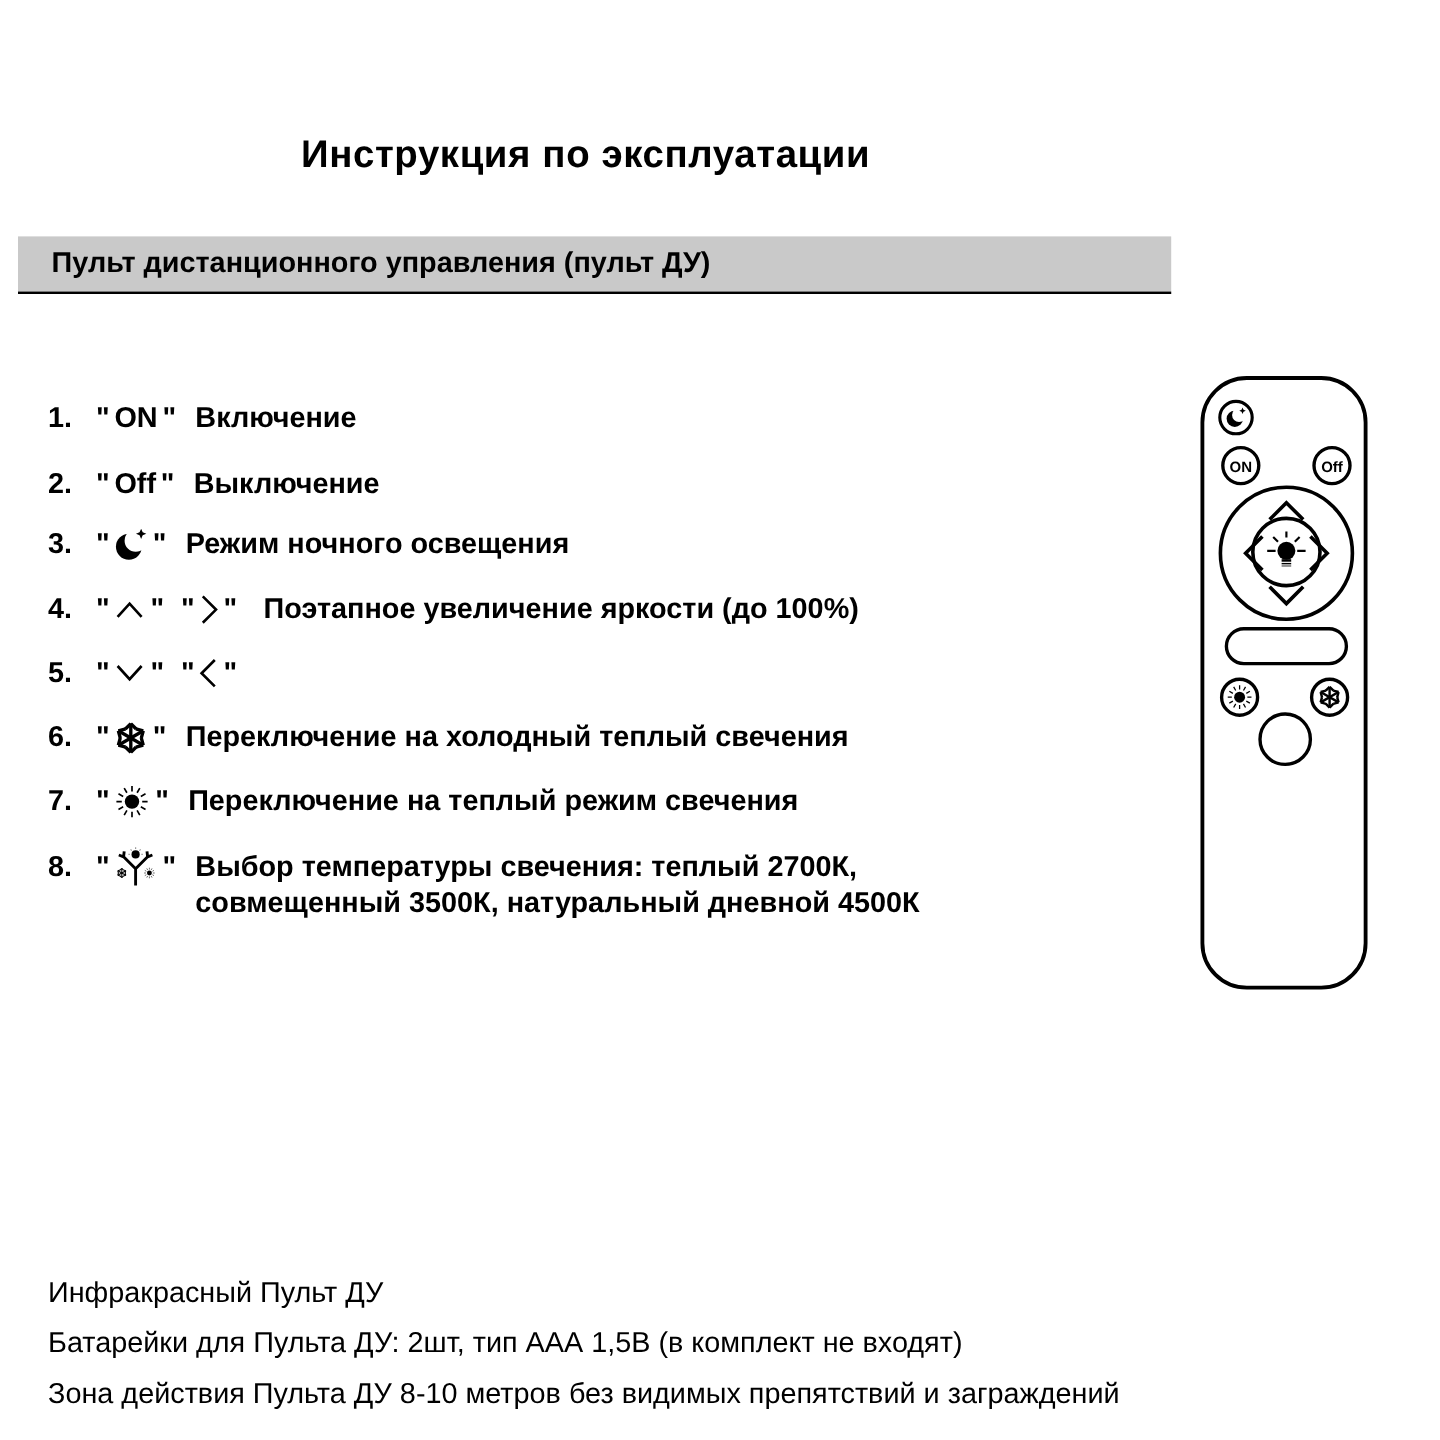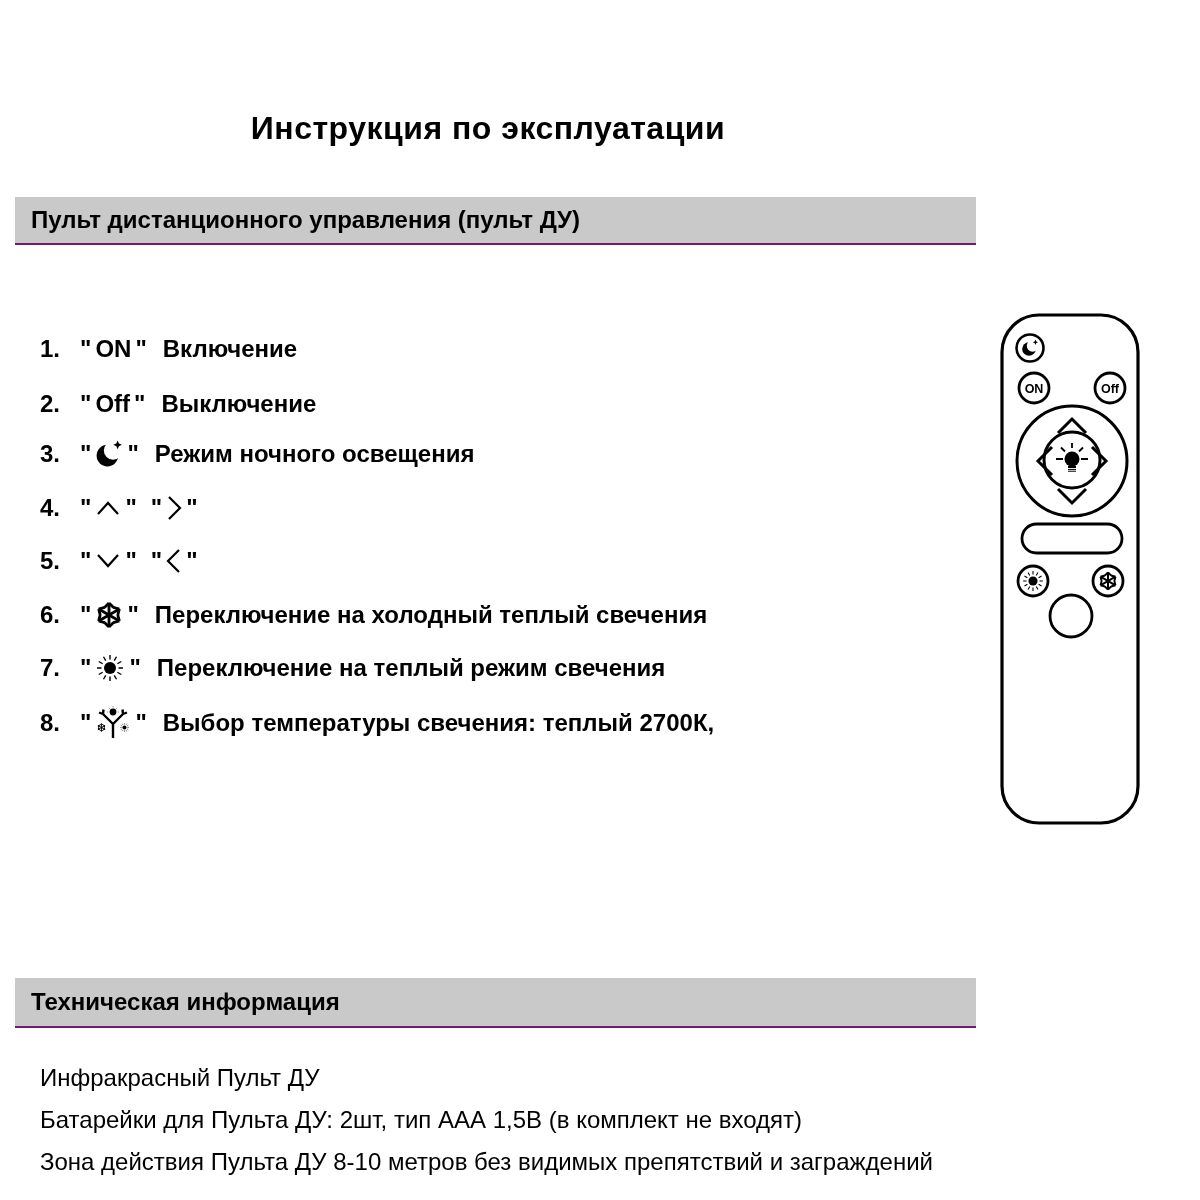--- a/index.html
+++ b/index.html
@@ -7,22 +7,22 @@
     width:1200px;height:1200px;background:#ffffff;color:#000;
     font-family:"Liberation Sans",sans-serif;position:relative;overflow:hidden;
   }
   .page{position:absolute;inset:0;width:976px;height:1200px;margin-top:40px;}
   .title{
     position:absolute;top:70px;left:0;width:100%;text-align:center;
     font-size:32px;font-weight:bold;letter-spacing:0.5px;
   }
   .secbar{
     position:absolute;left:15px;right:0;height:48px;background:#c9c9c9;
-    display:flex;align-items:center;padding-left:16px;box-sizing:border-box;
-    font-size:24px;font-weight:bold;border-bottom:2px solid #701a75;
+    display:flex;align-items:center;padding-left:28px;box-sizing:border-box;
+    font-size:24px;font-weight:bold;border-bottom:2px solid #000000;
   }
   #bar-remote{top:157px;}
   #bar-tech{top:938px;height:50px;}
   .row{
     position:absolute;left:40px;display:flex;align-items:center;
     font-size:24px;font-weight:bold;white-space:nowrap;line-height:30px;
   }
   .num{width:36px;flex:0 0 auto;}
   .q{padding:0 4px;}
   .gap{width:6px;}
@@ -118,20 +118,21 @@
     <svg class="icon" width="26" height="16" viewBox="0 0 26 16">
       <polyline points="3,14 13,3 23,14" fill="none" stroke="#000" stroke-width="2.2"></polyline>
       </svg>
     <span class="q">"</span>
     <span class="gap"></span>
     <span class="q">"</span>
     <svg class="icon" width="16" height="28" viewBox="0 0 16 28">
       <polyline points="3,3 14,14 3,25" fill="none" stroke="#000" stroke-width="2.2"></polyline>
       </svg>
     <span class="q">"</span>
+    <span class="desc desc-wide">Поэтапное увеличение яркости (до 100%)</span>
   </div>
 
   <div class="row" style="top:506px">
     <span class="num">5.</span>
     <span class="q">"</span>
     <svg class="icon" width="26" height="16" viewBox="0 0 26 16">
       <polyline points="3,2 13,13 23,2" fill="none" stroke="#000" stroke-width="2.2"></polyline>
       </svg>
     <span class="q">"</span>
     <span class="gap"></span>
@@ -164,20 +165,21 @@
 
   <div class="row row8" style="top:666px">
     <span class="num">8.</span>
     <span class="q">"</span>
     <svg class="icon" width="36" height="36" viewBox="-18 -18 36 36" style="margin-top:-1px">
         <use href="#ctemp"></use>
       </svg>
     <span class="q">"</span>
     <span class="desc-block">
       <span style="display:block">Выбор температуры свечения: теплый 2700К,</span>
+      <span style="display:block">совмещенный 3500К, натуральный дневной 4500К</span>
     </span>
   </div>
 
   <div class="remote-wrap">
     <svg width="140" height="514" viewBox="0 0 140 514">
       <rect x="2" y="2" width="136" height="508" rx="37" fill="#fff" stroke="#000" stroke-width="3.2"></rect>
       <g>
         <circle cx="30" cy="35" r="13.5" fill="none" stroke="#000" stroke-width="2.6"></circle>
         <use href="#moong" transform="translate(30,35) scale(0.68)"></use>
       </g>
@@ -210,21 +212,18 @@
         <use href="#sunw" transform="translate(33,268) scale(0.76)"></use>
       </g>
       <g>
         <circle cx="108" cy="268" r="15" fill="none" stroke="#000" stroke-width="2.8"></circle>
         <use href="#sf" transform="translate(108,268) scale(0.72)"></use>
       </g>
       <circle cx="71" cy="303" r="21" fill="none" stroke="#000" stroke-width="2.8"></circle>
     </svg>
   </div>
 
-  <div class="secbar" id="bar-tech">
-    <span>Техническая информация</span>
-  </div>
 
   <div class="techline" id="tech1">Инфракрасный Пульт ДУ</div>
   <div class="techline" id="tech2">Батарейки для Пульта ДУ: 2шт, тип ААА 1,5В (в комплект не входят)</div>
   <div class="techline" id="tech3">Зона действия Пульта ДУ 8-10 метров без видимых препятствий и заграждений</div>
 
 </div>
 
 </body></html>

